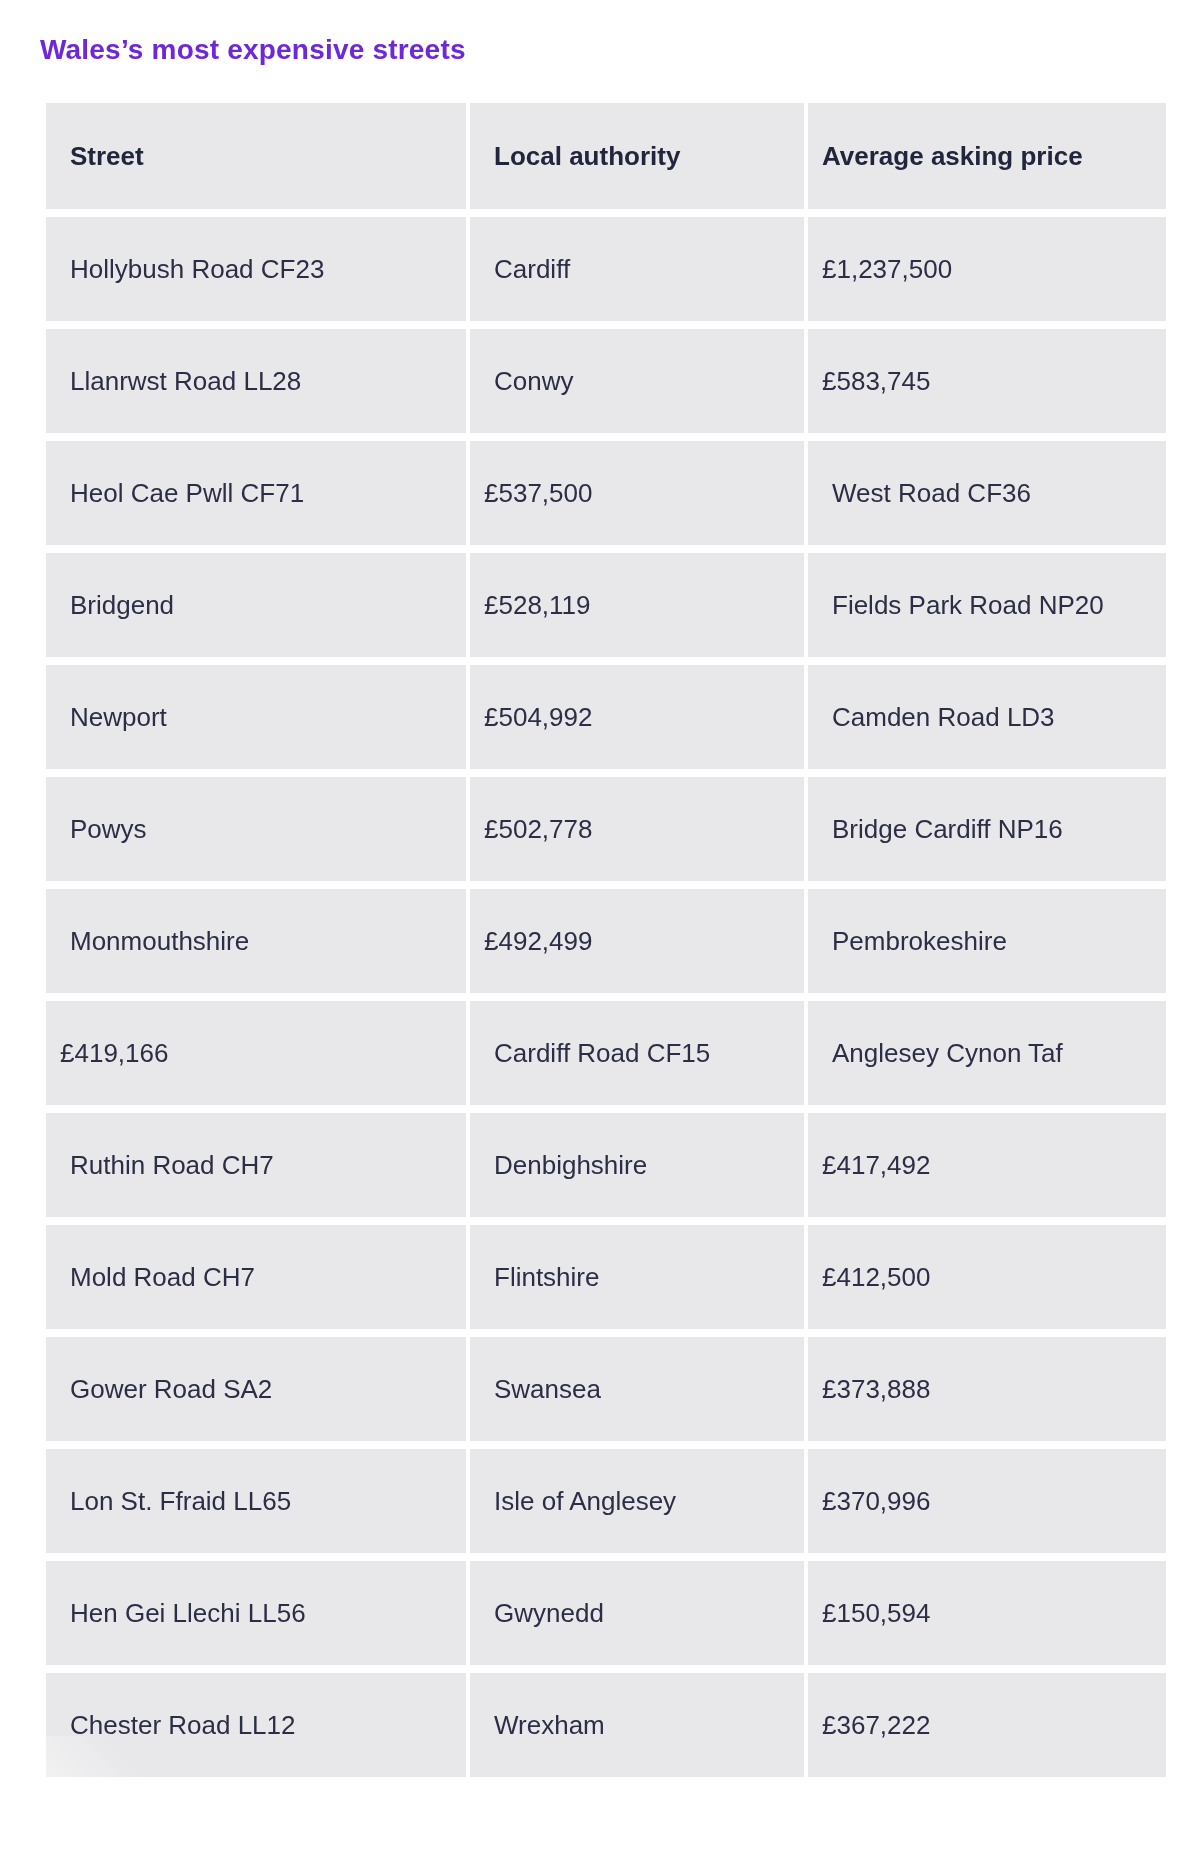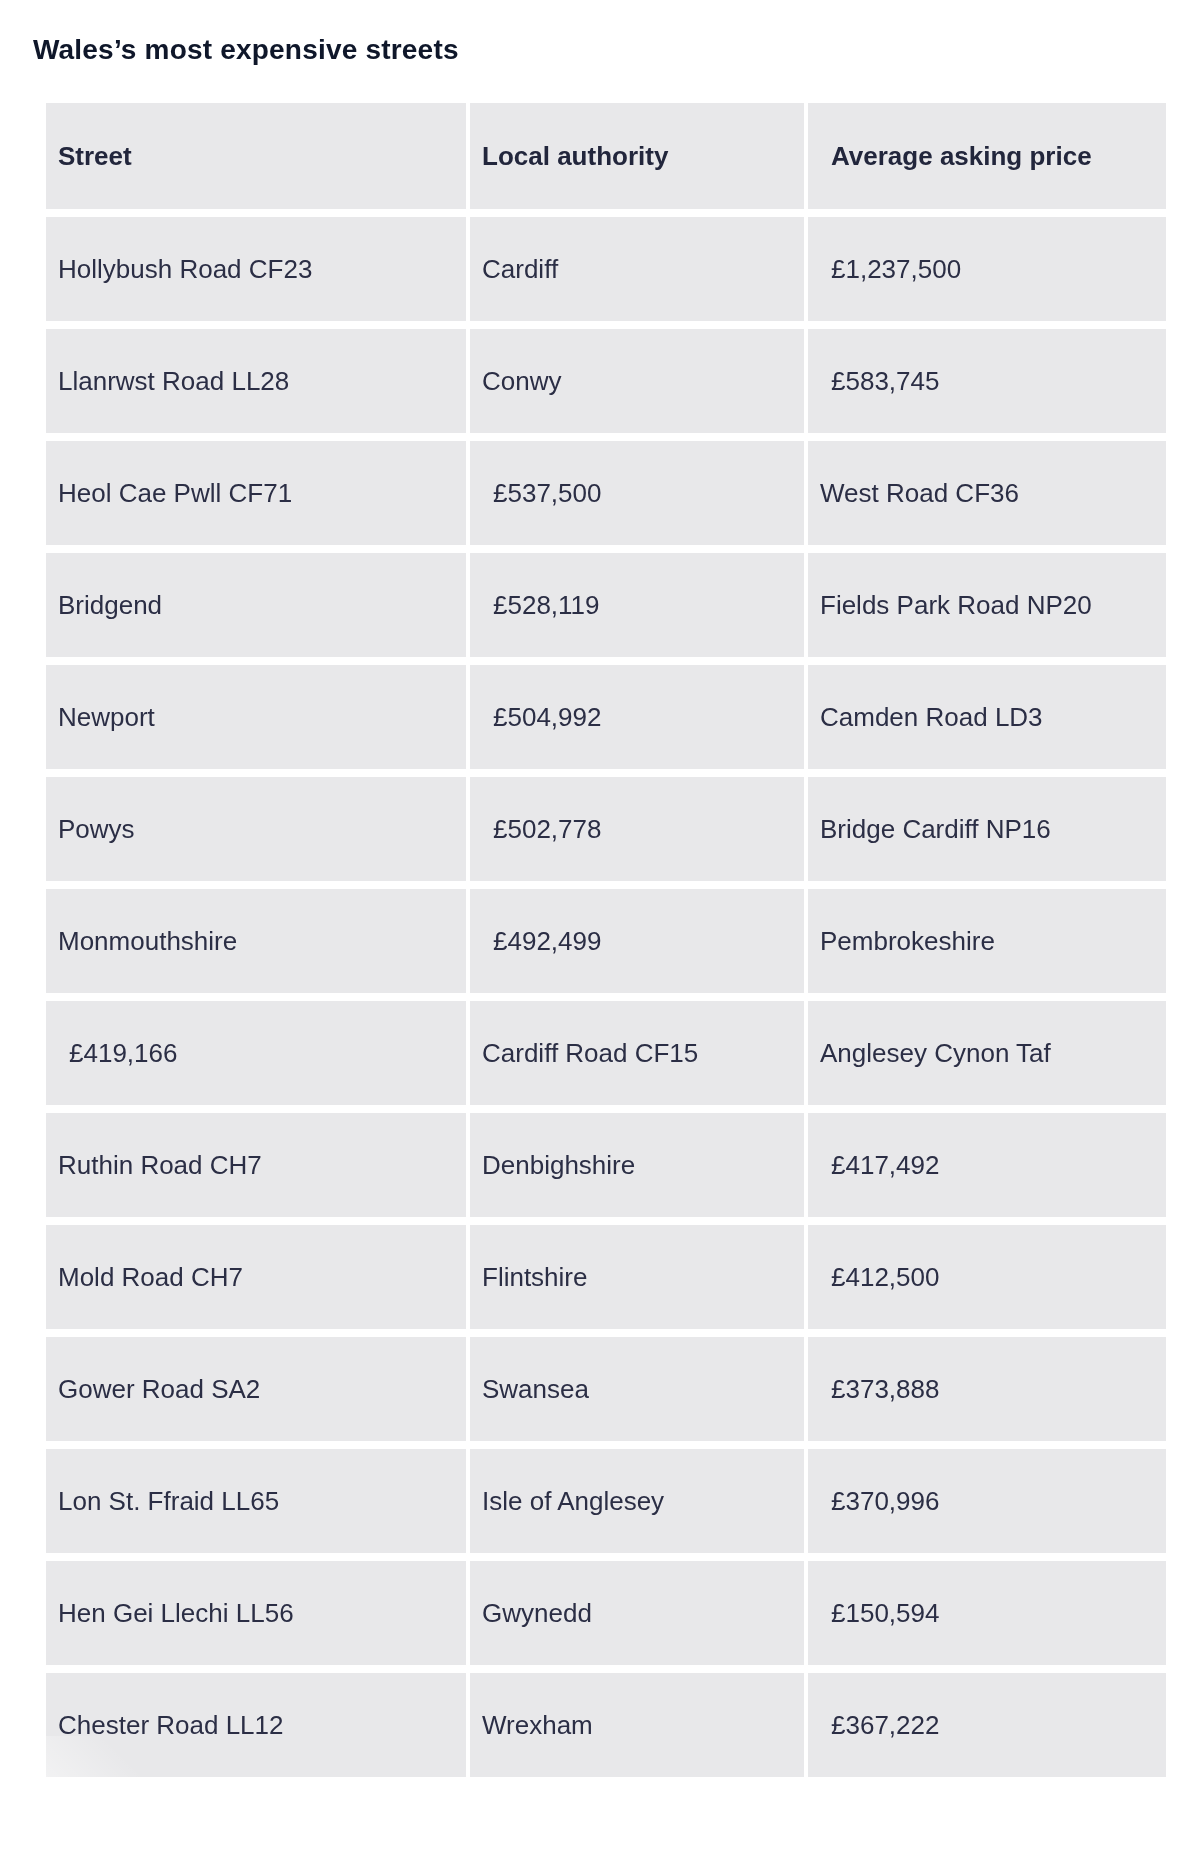--- a/index.html
+++ b/index.html
@@ -10,53 +10,53 @@
     position: relative;
     width: 1204px;
     height: 1866px;
     background: #ffffff;
     overflow: hidden;
     font-family: "Liberation Sans", sans-serif;
     color: #262a41;
   }
   .page-title {
     position: absolute;
-    left: 33px;
+    left: 40px;
     top: 15px;
     font-size: 28px;
     font-weight: 700;
     letter-spacing: 0.2px;
-    color: #0f172a;
+    color: #6d28d9;
   }
   .streets-table {
     position: absolute;
     left: 46px;
     top: 103px;
     width: 1120px;
     display: grid;
     grid-template-columns: 420px 334px 358px;
     grid-template-rows: 106px;
     grid-auto-rows: 104px;
     column-gap: 4px;
     row-gap: 8px;
   }
   .cell {
     background: #e8e8ea;
     display: flex;
     align-items: center;
     box-sizing: border-box;
-    padding-left: 12px;
+    padding-left: 24px;
     font-size: 26px;
     font-weight: 400;
     color: #2b2e45;
     white-space: nowrap;
     overflow: hidden;
   }
   .cell.col-price {
-    padding-left: 23px;
+    padding-left: 14px;
   }
   .cell.header-cell {
     font-weight: 700;
     color: #22263c;
   }
   .bottom-fade {
     position: absolute;
     left: 0;
     bottom: 0;
     width: 230px;

